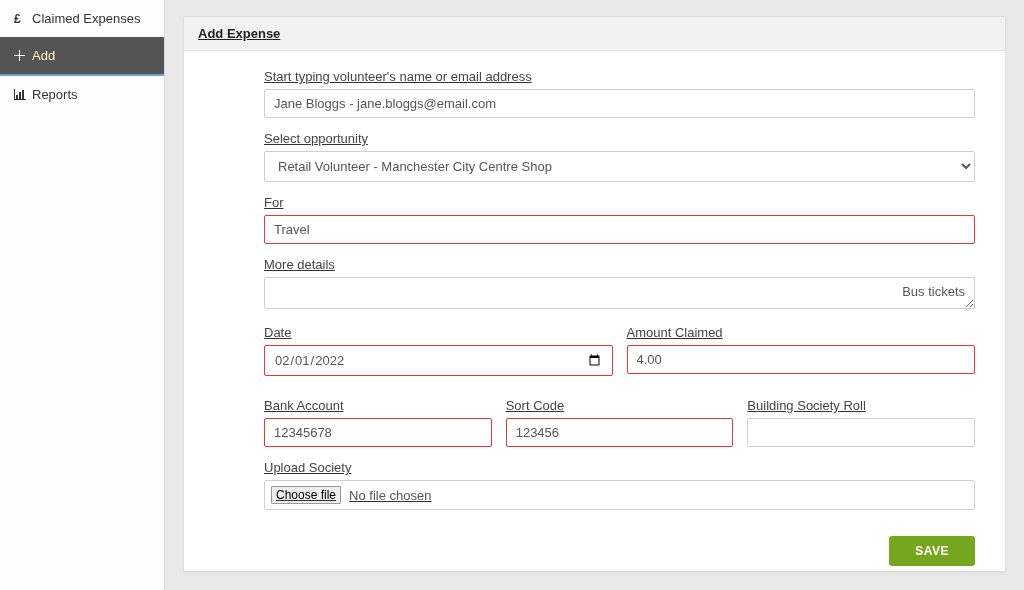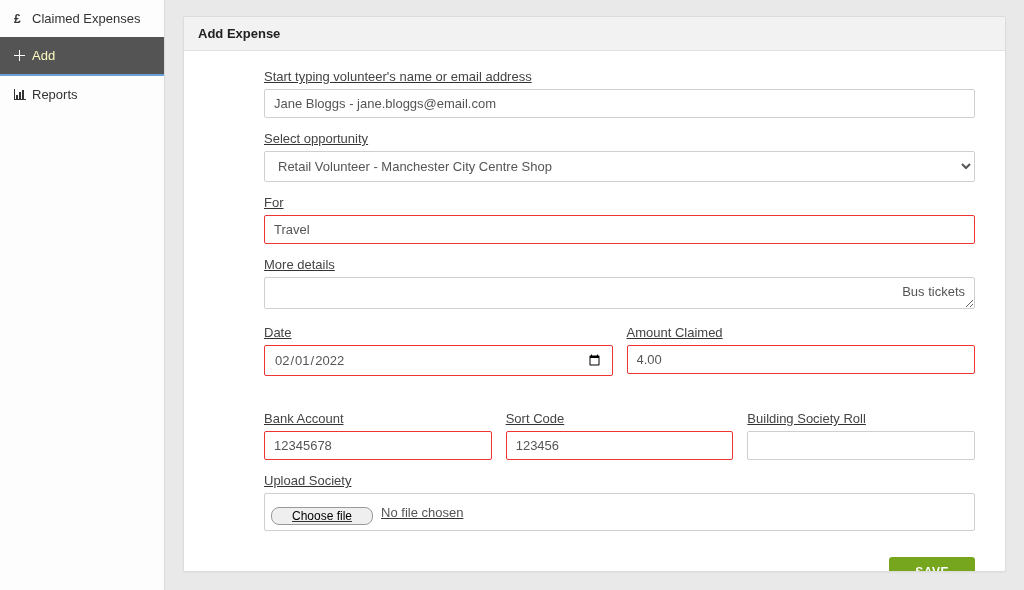--- a/index.html
+++ b/index.html
@@ -57,20 +57,21 @@
     flex-direction: column;
     box-shadow: 0 1px 2px rgba(0,0,0,0.04);
   }
   .panel-header {
     background: #f2f2f2;
     border-bottom: 1px solid #e1e1e1;
     padding: 9px 14px;
     font-weight: 700;
     font-size: 13px;
     color: #222;
+    text-decoration: underline;
   }
   .panel-body {
     padding: 18px 30px 14px 80px;
     overflow: auto;
     flex: 1;
   }
   .form-group { margin-bottom: 13px; text-decoration: underline; }
   .form-label {
     display: block;
     margin-bottom: 5px;
@@ -109,27 +110,26 @@
     border-radius: 2px;
     padding: 5px 6px;
     display: flex;
     align-items: center;
     gap: 8px;
     font-size: 13px;
     color: #555;
   }
   .file-btn {
     font-size: 12px;
-    padding: 1px 20px;
+    padding: 1px 4px;
     border: 1px solid #999;
     background: #efefef;
-    border-radius: 8px;
+    border-radius: 1px;
     font-family: inherit;
     cursor: pointer;
-    margin-top: 8px;
   }
   .actions {
     display: flex;
     justify-content: flex-end;
     margin-top: 26px;
   }
   .btn-save {
     background: #76a61d;
     color: #fff;
     border: none;
@@ -204,21 +204,21 @@
           <div class="form-group">
             <label class="form-label">Date</label>
             <input type="date" class="form-control req" value="2022-02-01" style="">
           </div>
           <div class="form-group">
             <label class="form-label">Amount Claimed</label>
             <input type="text" class="form-control req" value="4.00" style="">
           </div>
         </div>
 
-        <div class="row row-3" style="margin-top:22px;">
+        <div class="row row-3" style="margin-top:9px;">
           <div class="form-group">
             <label class="form-label">Bank Account</label>
             <input type="text" class="form-control req" value="12345678" style="">
           </div>
           <div class="form-group">
             <label class="form-label">Sort Code</label>
             <input type="text" class="form-control req" value="123456" style="">
           </div>
           <div class="form-group">
             <label class="form-label">Building Society Roll</label>

